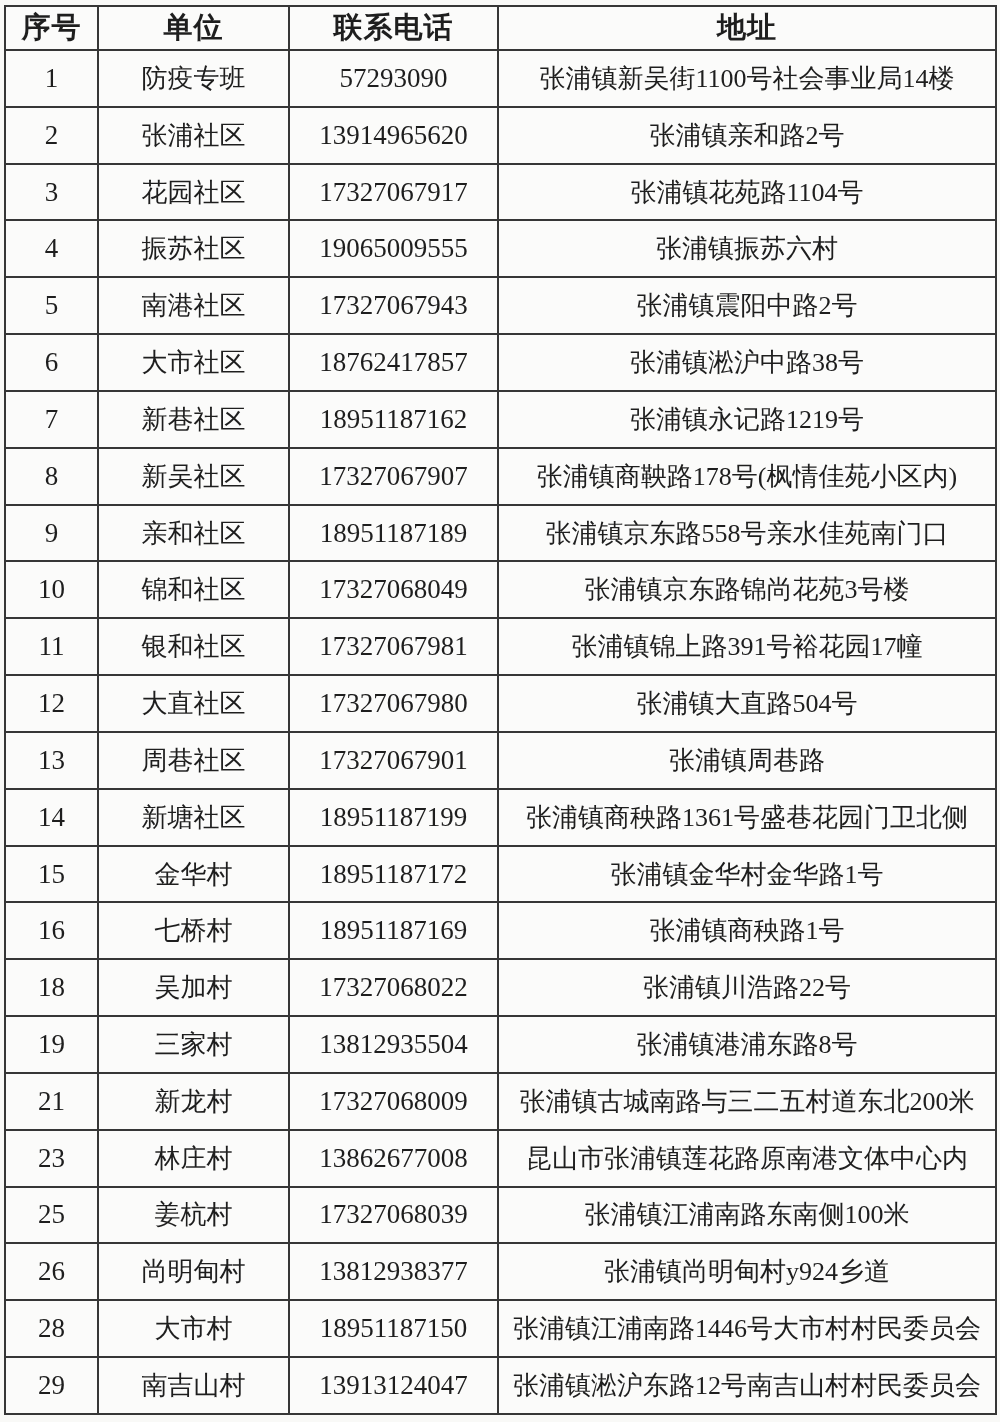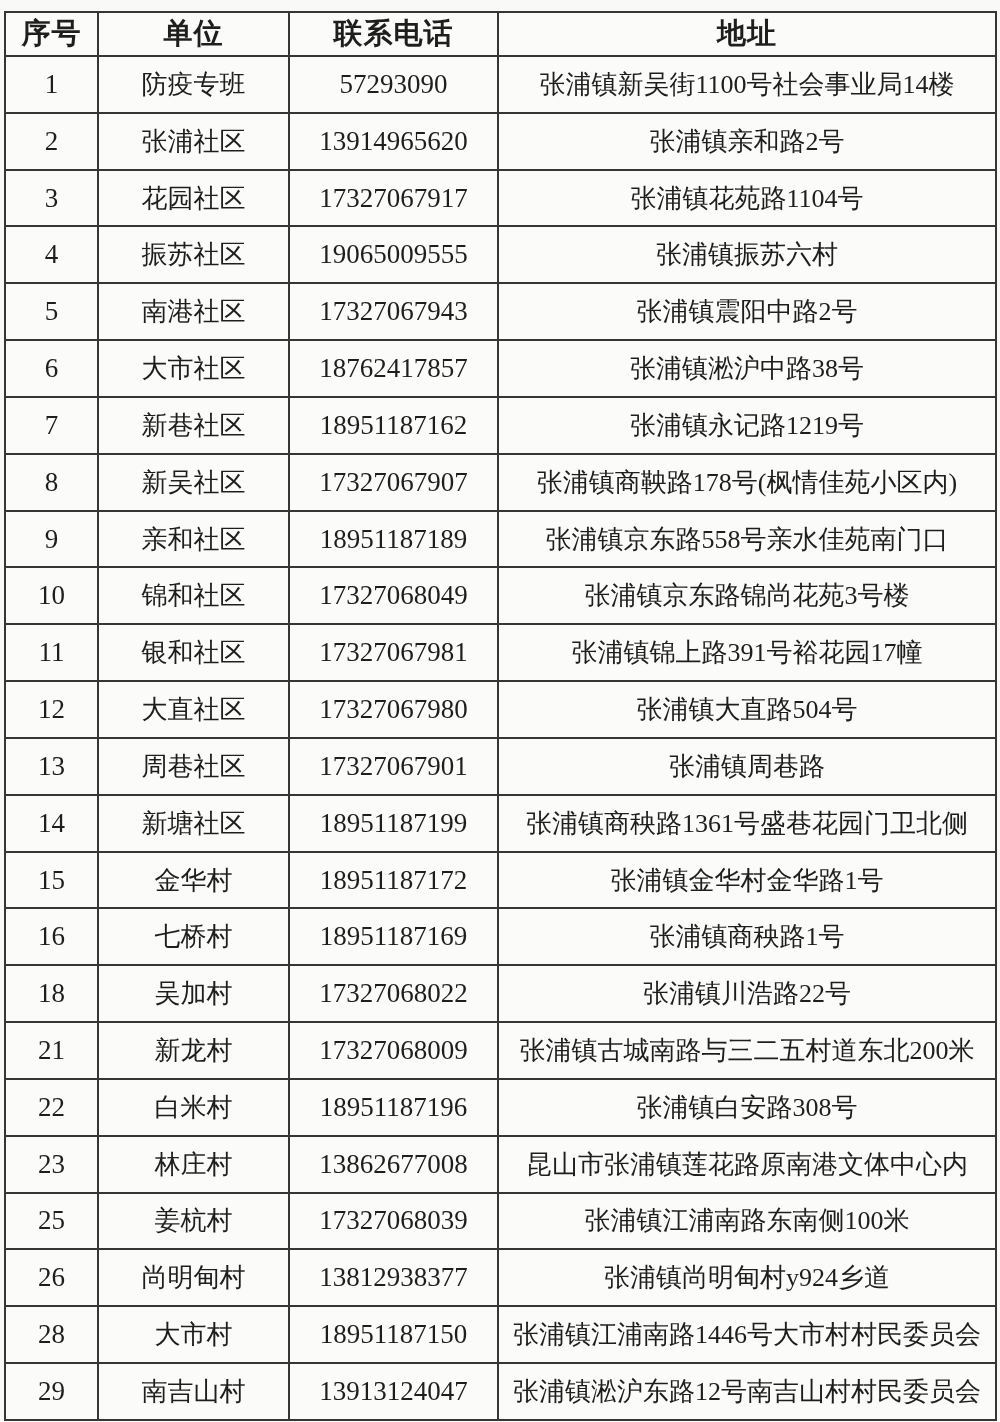--- a/index.html
+++ b/index.html
@@ -5,21 +5,21 @@
   html, body {
     margin: 0;
     padding: 0;
     background: #f4f4f2;
   }
   .page {
     position: relative;
     width: 1000px;
     height: 1422px;
     box-sizing: border-box;
-    padding: 11px 5px 5px 4px;
+    padding: 5px 5px 5px 4px;
     background: #f9f9f7;
     font-family: "Liberation Serif", "DejaVu Serif", serif;
   }
   table.contact-table {
     width: 991px;
     height: 1410px;
     border-collapse: collapse;
     table-layout: fixed;
     background: #fbfbfa;
   }
@@ -167,30 +167,30 @@
           <td class="num">18951187169</td>
           <td>张浦镇商秧路1号</td>
         </tr>
         <tr>
           <td class="num">18</td>
           <td>吴加村</td>
           <td class="num">17327068022</td>
           <td>张浦镇川浩路22号</td>
         </tr>
         <tr>
+          <td class="num">19</td>
+          <td>三家村</td>
+          <td class="num">13812935504</td>
+          <td>张浦镇港浦东路8号</td>
+        </tr>
+        <tr>
           <td class="num">21</td>
           <td>新龙村</td>
           <td class="num">17327068009</td>
           <td>张浦镇古城南路与三二五村道东北200米</td>
-        </tr>
-        <tr>
-          <td class="num">22</td>
-          <td>白米村</td>
-          <td class="num">18951187196</td>
-          <td>张浦镇白安路308号</td>
         </tr>
         <tr>
           <td class="num">23</td>
           <td>林庄村</td>
           <td class="num">13862677008</td>
           <td>昆山市张浦镇莲花路原南港文体中心内</td>
         </tr>
         <tr>
           <td class="num">25</td>
           <td>姜杭村</td>

